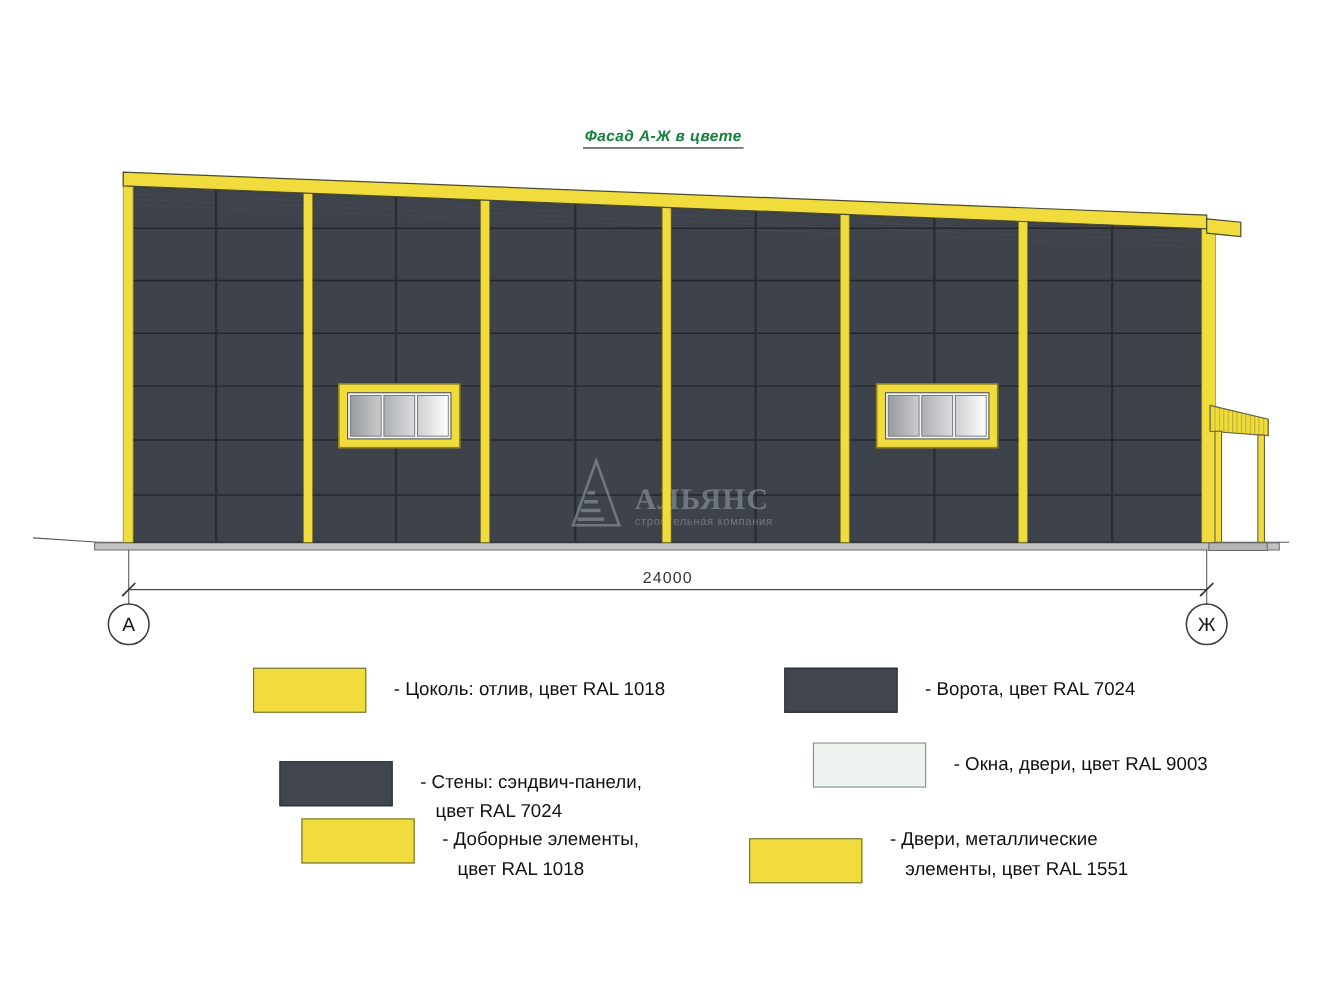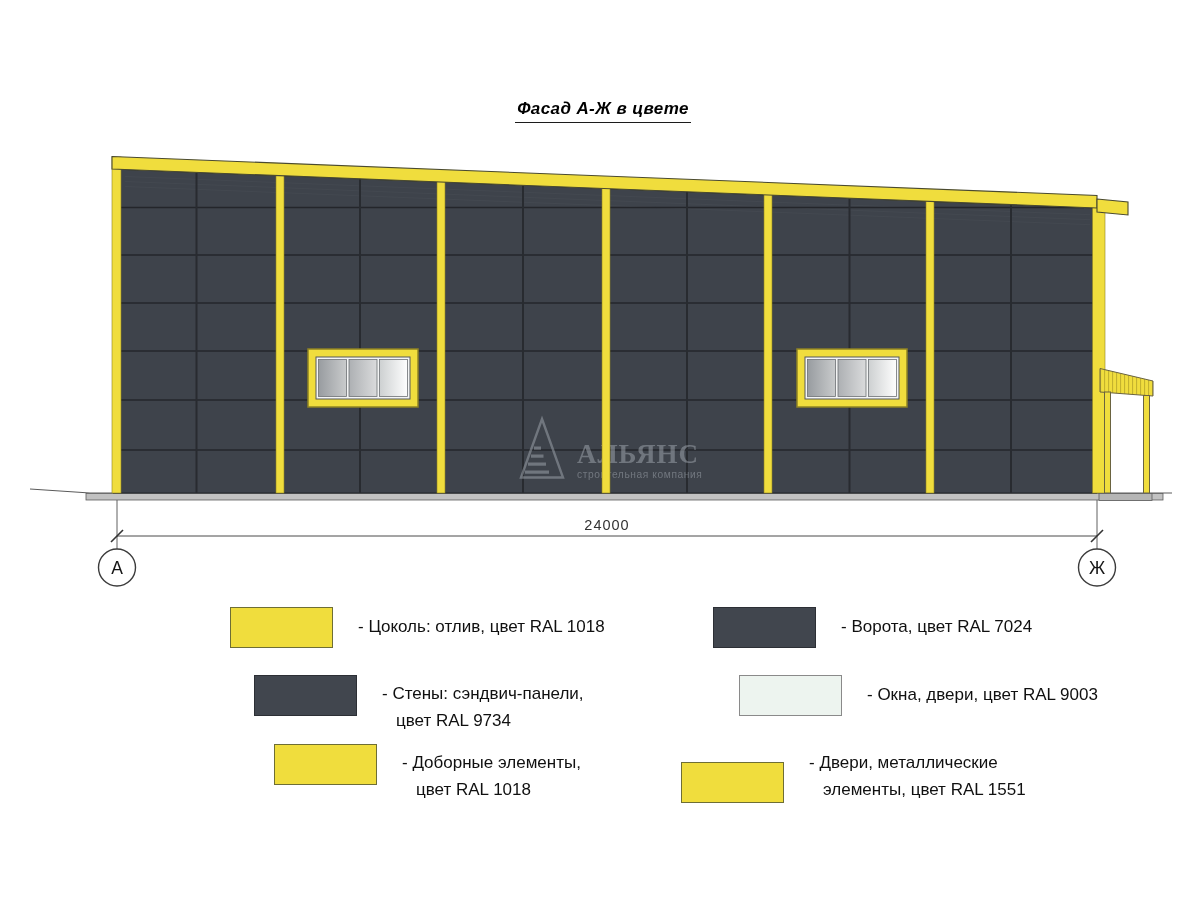--- a/index.html
+++ b/index.html
@@ -2,22 +2,22 @@
 <html style="--accent-yellow: #f0dd3d; --wall-dark: #3e434b; --panel-line: #24262b; --ground-gray: #c2c2c2; --window-white: #edf4ef; --watermark-gray: #9aa0a8;"><head>
 <meta charset="utf-8">
 <style>
   html,body{margin:0;padding:0;}
   body{
     width:1200px;height:900px;position:relative;background:#ffffff;
     font-family:"Liberation Sans",sans-serif;overflow:hidden;
   }
   .title-wrap{position:absolute;left:0;top:99px;width:1206px;text-align:center;}
   .title{
-    display:inline-block;font-style:italic;font-size:17px;font-weight:600;color:#000000;
-    border-bottom:1.6px solid #1c1c1c;padding:0 2px 3px 2px;letter-spacing:.4px;
+    display:inline-block;font-style:italic;font-size:14px;font-weight:600;color:#15803d;
+    border-bottom:1.6px solid #1c1c1c;padding:0 2px 3px 2px;letter-spacing:.4px;margin-top:16px;
   }
   .drawing-svg{position:absolute;left:0;top:0;}
 
   
   .f-accent{fill:var(--accent-yellow,#f0dd3d);}
   .f-wall{fill:var(--wall-dark,#3e434b);}
   .f-ground{fill:var(--ground-gray,#c2c2c2);}
   .ln-panel{stroke:var(--panel-line,#24262b);}
 
   
@@ -153,25 +153,25 @@
 
 <div>
 
   <div class="legend-item single" style="left:230px;top:607px;">
     <div class="swatch" style="background-color: rgb(240, 221, 61); border-color: rgb(110, 110, 53);"></div>
     <div class="legend-text">
       <span class="l1">- Цоколь: отлив, цвет RAL 1018</span>
     </div>
   </div>
 
-  <div class="legend-item two-line" style="left:230px;top:675px;padding-left:24px;">
+  <div class="legend-item two-line" style="left:230px;top:692px;padding-left:24px;">
     <div class="swatch" style="background-color: rgb(65, 70, 78); border-color: rgb(44, 47, 53);"></div>
     <div class="legend-text">
       <span class="l1">- Стены: сэндвич-панели,</span>
-      <span class="l2">цвет RAL 9734</span>
+      <span class="l2">цвет RAL 7024</span>
     </div>
   </div>
 
   <div class="legend-item two-line" style="left:230px;top:744px;padding-left:44px;">
     <div class="swatch" style="background-color: rgb(240, 221, 61); border-color: rgb(110, 110, 53);"></div>
     <div class="legend-text">
       <span class="l1">- Доборные элементы,</span>
       <span class="l2">цвет RAL 1018</span>
     </div>
   </div>

